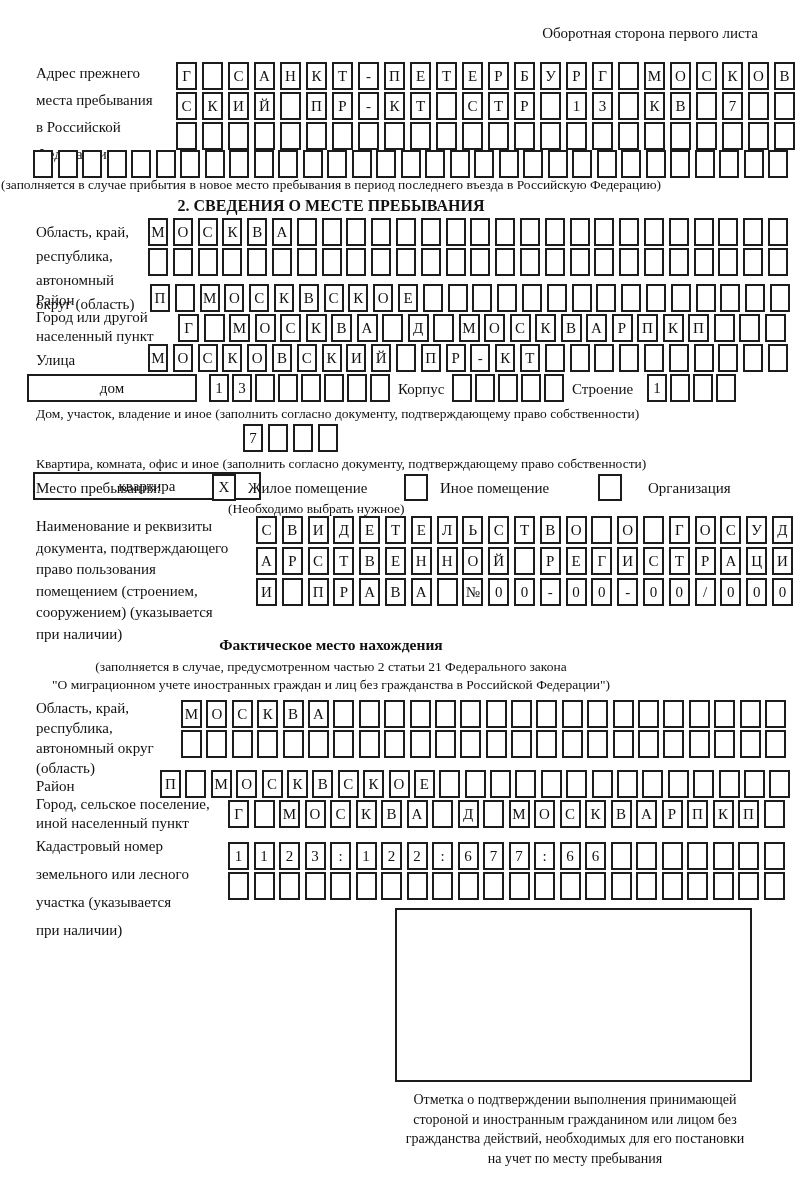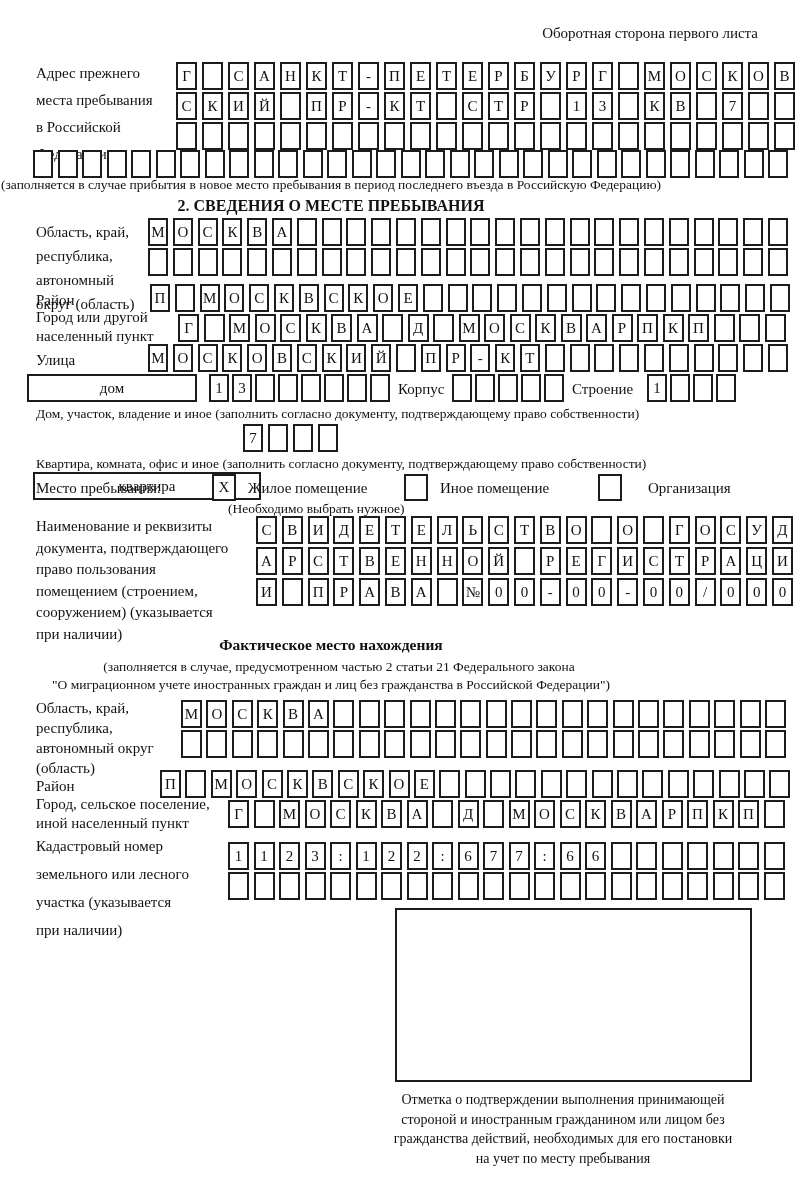--- a/index.html
+++ b/index.html
@@ -420,21 +420,21 @@
     <span class="cell">-</span>
     <span class="cell">0</span>
     <span class="cell">0</span>
     <span class="cell">/</span>
     <span class="cell">0</span>
     <span class="cell">0</span>
     <span class="cell">0</span>
   </div>
 
 <div class="abs center bold" style="top:636px;font-size:15.5px;">Фактическое место нахождения</div>
-<div class="abs cap center" style="top:659px;margin-left:8px;">(заполняется в случае, предусмотренном частью 2 статьи 21 Федерального закона</div>
+<div class="abs cap center" style="top:659px;">(заполняется в случае, предусмотренном частью 2 статьи 21 Федерального закона</div>
 <div class="abs cap center" style="top:677px;">"О миграционном учете иностранных граждан и лиц без гражданства в Российской Федерации")</div>
 
 <div class="abs lbl" style="left:36px;top:698px;line-height:20px;">Область, край,
 республика,
 автономный округ
 (область)</div>
 <div class="grid r-24b" style="left:181px;top:700px;">
     <span class="cell">М</span>
     <span class="cell">О</span>
     <span class="cell">С</span>
@@ -590,16 +590,16 @@
     <span class="cell"></span>
     <span class="cell"></span>
     <span class="cell"></span>
     <span class="cell"></span>
     <span class="cell"></span>
     <span class="cell"></span>
     <span class="cell"></span>
   </div>
 
 <div class="abs bigbox" style="left:395px;top:908px;width:357px;height:174px;"></div>
-<div class="abs" style="left:372px;top:1090px;width:382px;text-align:center;font-size:14px;line-height:19.5px;white-space:pre-line;">Отметка о подтверждении выполнения принимающей
+<div class="abs" style="left:384px;top:1090px;width:382px;text-align:center;font-size:14px;line-height:19.5px;white-space:pre-line;">Отметка о подтверждении выполнения принимающей
 стороной и иностранным гражданином или лицом без
 гражданства действий, необходимых для его постановки
 на учет по месту пребывания</div>
 
 </body></html>

